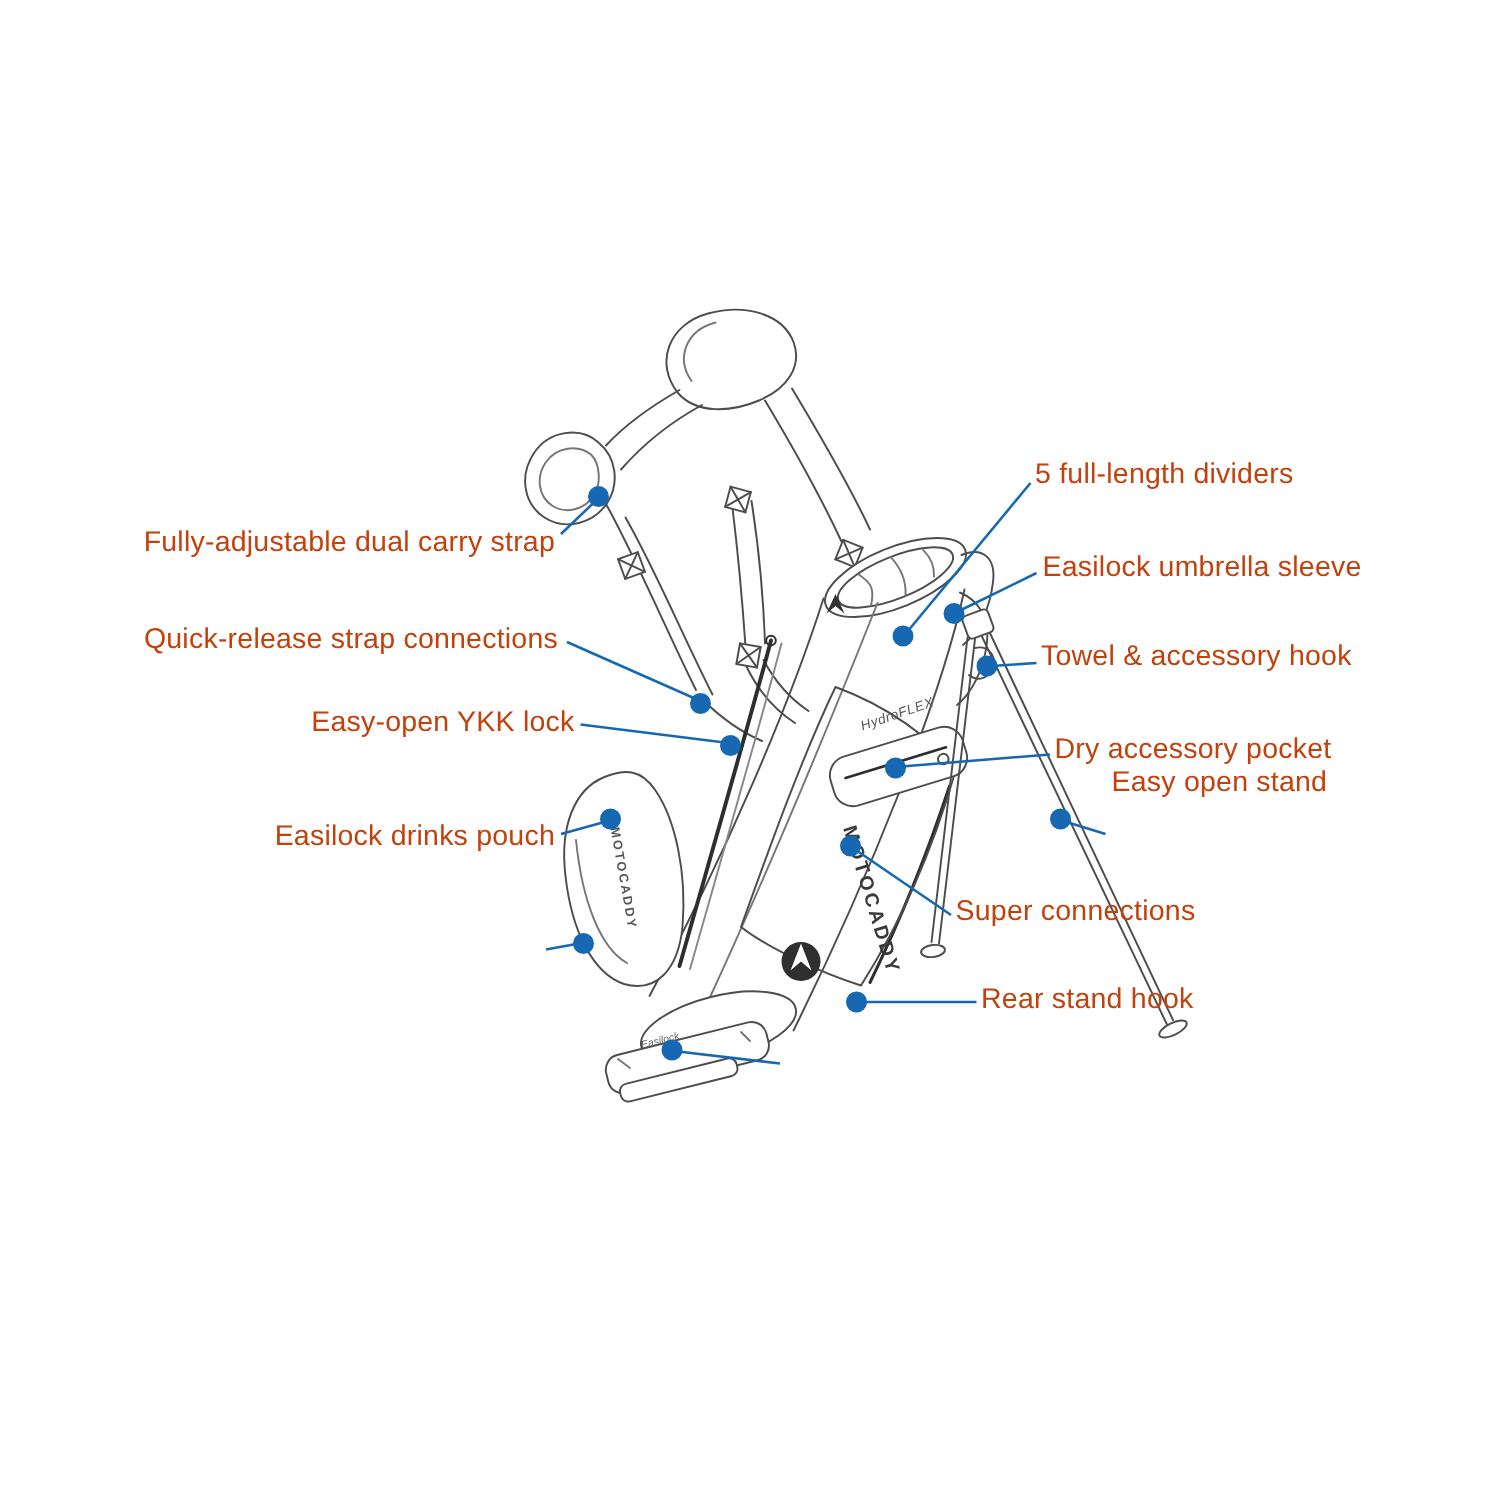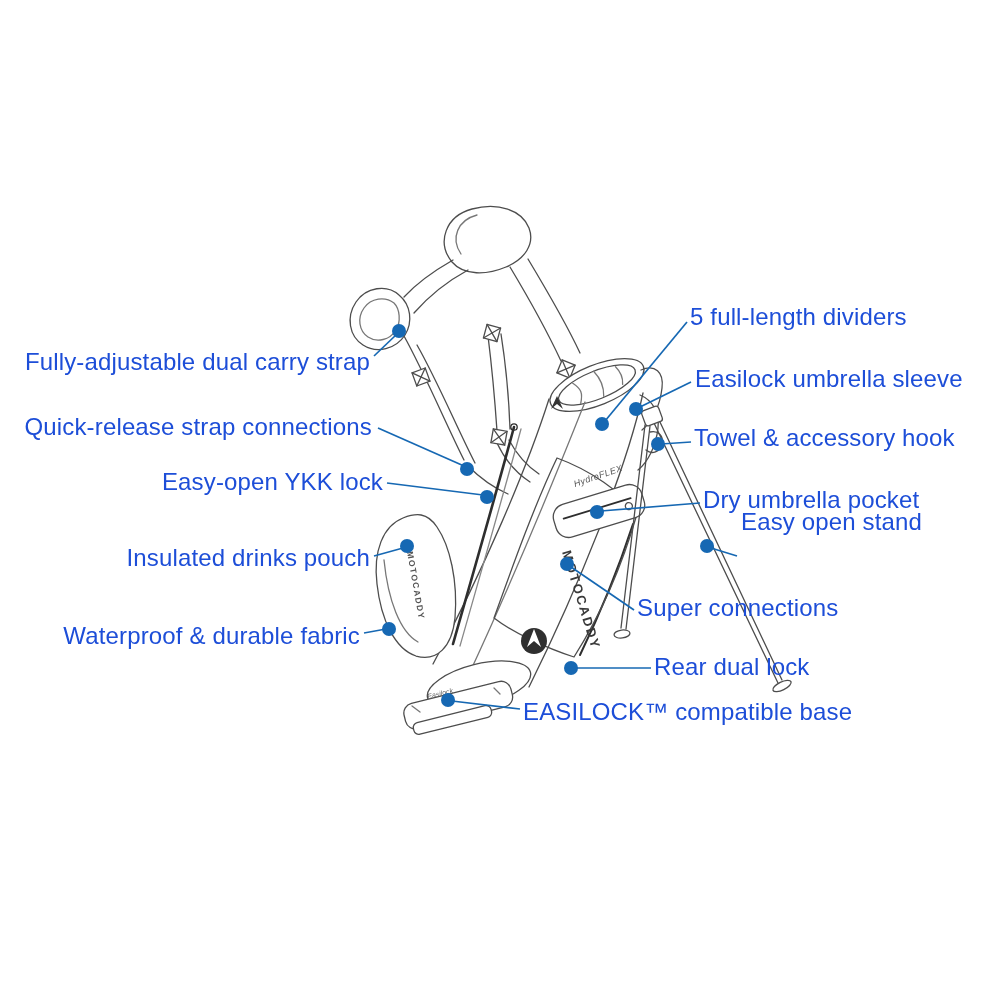--- a/index.html
+++ b/index.html
@@ -2,21 +2,21 @@
 <html><head>
 <meta charset="utf-8">
 <style>
   html,body{margin:0;padding:0;background:#ffffff;}
   .canvas{
     position:relative;width:1000px;height:1000px;background:#ffffff;
     font-family:"Liberation Sans",sans-serif;overflow:hidden;
   }
   .canvas svg{position:absolute;left:0;top:0;}
   .callout-label{
-    position:absolute;font-size:24px;color:#1d4ed8;white-space:nowrap;
+    position:absolute;font-size:19px;color:#c2410c;white-space:nowrap;
     letter-spacing:.15px;line-height:20px;
   }
   .right-align{text-align:right;}
 </style>
 </head>
 <body>
 
 <div class="canvas">
 
   <svg width="1000" height="1000" viewBox="0 0 1000 1000">
@@ -183,26 +183,24 @@
       <circle cx="707" cy="546" r="7"></circle>
       <circle cx="567" cy="564" r="7"></circle>
       <circle cx="571" cy="668" r="7"></circle>
       <circle cx="448" cy="700" r="7"></circle>
     </g>
   </svg>
 
   <div class="callout-label right-align" style="right:628px;top:417px">Quick-release strap connections</div>
   <div class="callout-label right-align" style="right:630px;top:352px">Fully-adjustable dual carry strap</div>
   <div class="callout-label right-align" style="right:617px;top:472px">Easy-open YKK lock</div>
-  <div class="callout-label right-align" style="right:630px;top:548px">Insulated drinks pouch</div>
-  <div class="callout-label right-align" style="right:640px;top:626px">Waterproof &amp; durable fabric</div>
+  <div class="callout-label right-align" style="right:630px;top:548px">Easilock drinks pouch</div>
 
   <div class="callout-label" style="left:690px;top:307px">5 full-length dividers</div>
   <div class="callout-label" style="left:695px;top:369px">Easilock umbrella sleeve</div>
   <div class="callout-label" style="left:694px;top:428px">Towel &amp; accessory hook</div>
-  <div class="callout-label" style="left:703px;top:490px">Dry umbrella pocket</div>
+  <div class="callout-label" style="left:703px;top:490px">Dry accessory pocket</div>
   <div class="callout-label" style="left:741px;top:512px">Easy open stand</div>
   <div class="callout-label" style="left:637px;top:598px">Super connections</div>
-  <div class="callout-label" style="left:654px;top:657px">Rear dual lock</div>
-
-  <div class="callout-label" style="left:523px;top:702px">EASILOCK™ compatible base</div>
+  <div class="callout-label" style="left:654px;top:657px">Rear stand hook</div>
+
 
 </div>
 
 </body></html>

